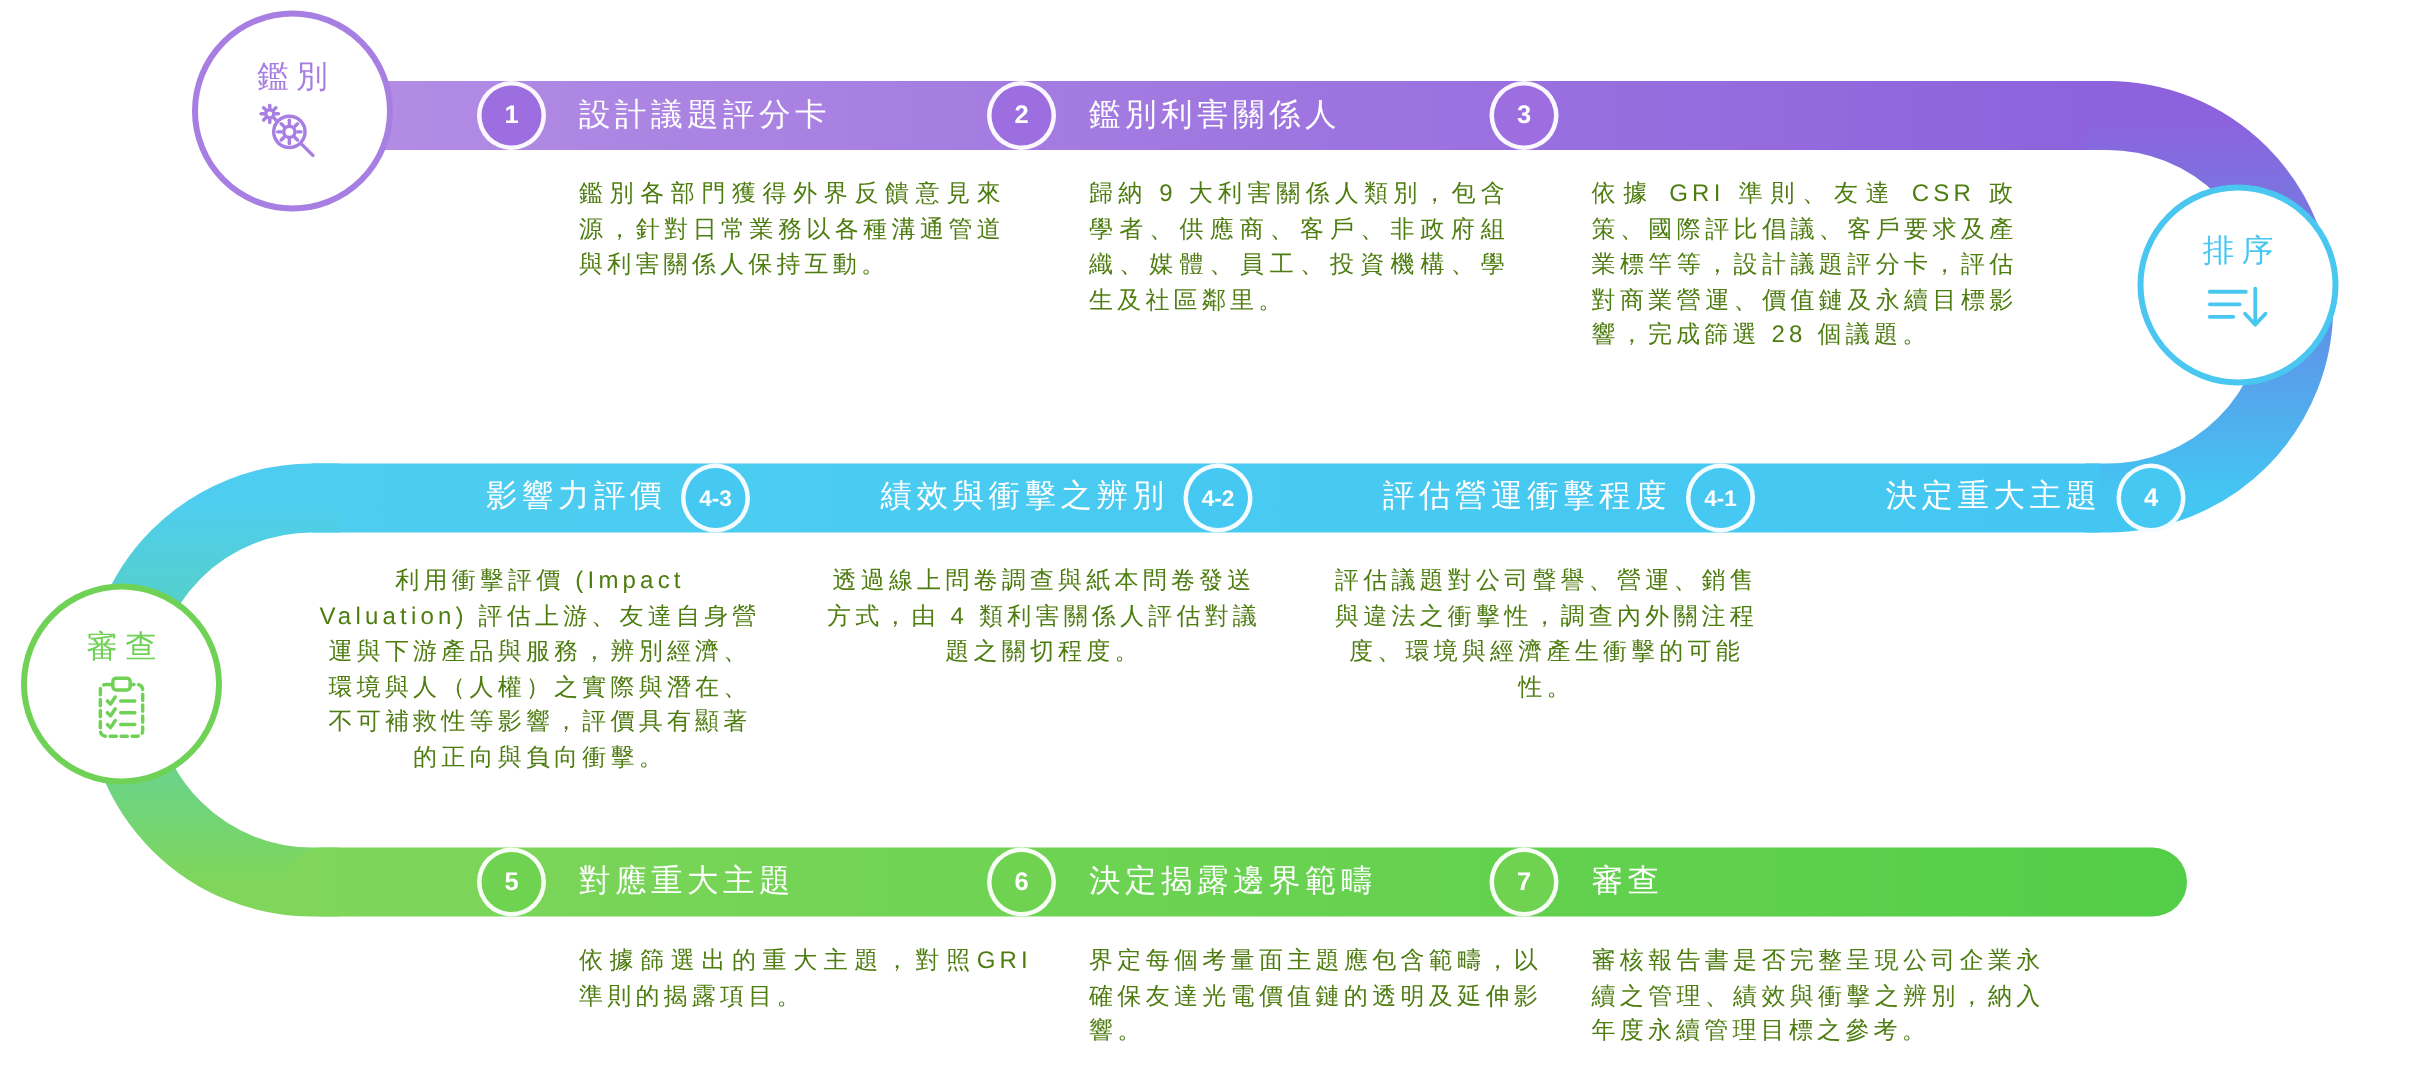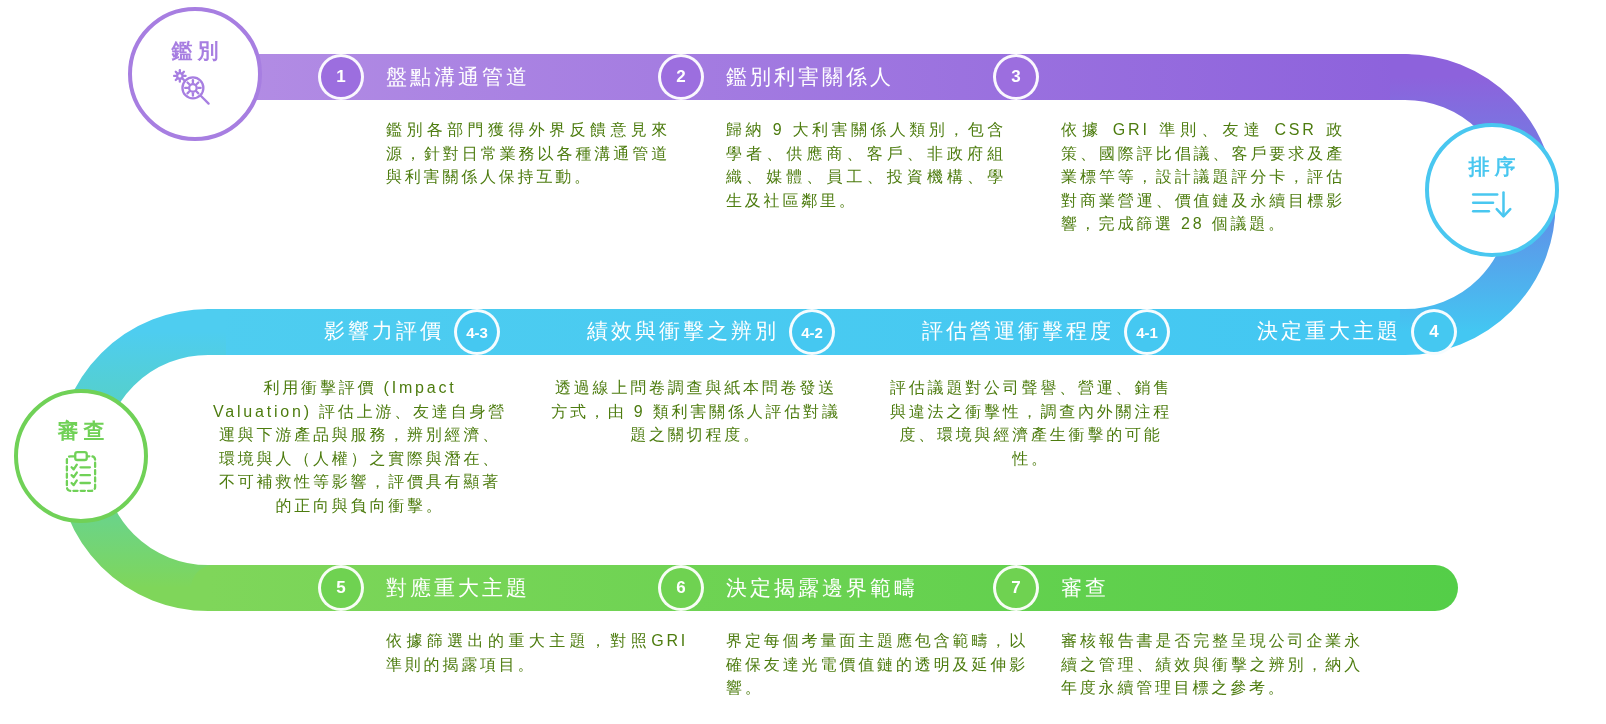--- a/index.html
+++ b/index.html
@@ -7,21 +7,21 @@
     position:relative;width:1606px;height:724px;overflow:hidden;background:#fff;
     font-family:"Liberation Sans","DejaVu Sans",sans-serif;
   }
   .flow-svg{position:absolute;left:0;top:0;}
 
   .stage-circle{
     position:absolute;box-sizing:border-box;width:134px;height:134px;border-radius:50%;
     background:#fff;border:4px solid;display:flex;flex-direction:column;
     align-items:center;justify-content:center;gap:4px;
   }
-  .stage-label{font-size:21px;letter-spacing:5px;text-indent:5px;font-weight:700;}
+  .stage-label{font-size:21px;letter-spacing:5px;text-indent:5px;font-weight:400;}
   .sc-purple{border-color:#a77ee1;color:#a77ee1;}
   .sc-cyan{border-color:#49c7f0;color:#49c7f0;text-align:right;}
   .sc-green{border-color:#70d157;color:#70d157;}
 
   .num-circle{
     position:absolute;box-sizing:border-box;width:46px;height:46px;border-radius:50%;
     border:3px solid rgba(255,255,255,0.95);display:flex;align-items:center;justify-content:center;
     color:#fff;font-weight:bold;font-size:17px;
   }
   .nc-sm{font-size:15px;}
@@ -121,38 +121,38 @@
       <polyline points="13,17.5 15,19.5 18,15"></polyline>
       <line x1="21.5" y1="17.5" x2="30.5" y2="17.5"></line>
       <polyline points="13,25 15,27 18,22.5"></polyline>
       <line x1="21.5" y1="25" x2="30.5" y2="25"></line>
       <polyline points="13,32.5 15,34.5 18,30"></polyline>
       <line x1="21.5" y1="32.5" x2="30.5" y2="32.5"></line>
     </svg>
   </div>
 
   <div class="num-circle nc-purple" style="left:318px;top:54px;">1</div>
-  <div class="step-title" style="left:386px;top:64px;">盤點溝通管道</div>
+  <div class="step-title" style="left:386px;top:64px;">設計議題評分卡</div>
   <div class="step-desc ta-j" style="left:386px;top:118px;width:284px;">鑑別各部門獲得外界反饋意見來源，針對日常業務以各種溝通管道與利害關係人保持互動。</div>
 
   <div class="num-circle nc-purple" style="left:658px;top:54px;">2</div>
   <div class="step-title" style="left:726px;top:64px;">鑑別利害關係人</div>
   <div class="step-desc ta-j" style="left:726px;top:118px;width:280px;">歸納 9 大利害關係人類別，包含學者、供應商、客戶、非政府組織、媒體、員工、投資機構、學生及社區鄰里。</div>
 
   <div class="num-circle nc-purple" style="left:993px;top:54px;">3</div>
   <div class="step-title" style="left:1061px;top:64px;margin-top:44px;">篩選關切議題</div>
   <div class="step-desc ta-j" style="left:1061px;top:118px;width:284px;">依據 GRI 準則、友達 CSR 政策、國際評比倡議、客戶要求及產業標竿等，設計議題評分卡，評估對商業營運、價值鏈及永續目標影響，完成篩選 28 個議題。</div>
 
   <div class="num-circle nc-cyan nc-sm" style="left:454px;top:309px;">4-3</div>
   <div class="step-title" style="right:1162px;top:318px;">影響力評價</div>
   <div class="step-desc ta-c" style="left:180px;top:376px;width:296px;">利用衝擊評價 (Impact Valuation) 評估上游、友達自身營運與下游產品與服務，辨別經濟、環境與人（人權）之實際與潛在、不可補救性等影響，評價具有顯著的正向與負向衝擊。</div>
 
   <div class="num-circle nc-cyan nc-sm" style="left:789px;top:309px;">4-2</div>
   <div class="step-title" style="right:827px;top:318px;">績效與衝擊之辨別</div>
-  <div class="step-desc ta-c" style="left:516px;top:376px;width:296px;">透過線上問卷調查與紙本問卷發送方式，由 9 類利害關係人評估對議題之關切程度。</div>
+  <div class="step-desc ta-c" style="left:516px;top:376px;width:296px;">透過線上問卷調查與紙本問卷發送方式，由 4 類利害關係人評估對議題之關切程度。</div>
 
   <div class="num-circle nc-cyan nc-sm" style="left:1124px;top:309px;">4-1</div>
   <div class="step-title" style="right:492px;top:318px;">評估營運衝擊程度</div>
   <div class="step-desc ta-c" style="left:851px;top:376px;width:296px;">評估議題對公司聲譽、營運、銷售與違法之衝擊性，調查內外關注程度、環境與經濟產生衝擊的可能性。</div>
 
   <div class="num-circle nc-cyan" style="left:1411px;top:309px;">4</div>
   <div class="step-title" style="right:205px;top:318px;">決定重大主題</div>
 
   <div class="num-circle nc-green" style="left:318px;top:565px;">5</div>
   <div class="step-title" style="left:386px;top:575px;">對應重大主題</div>

